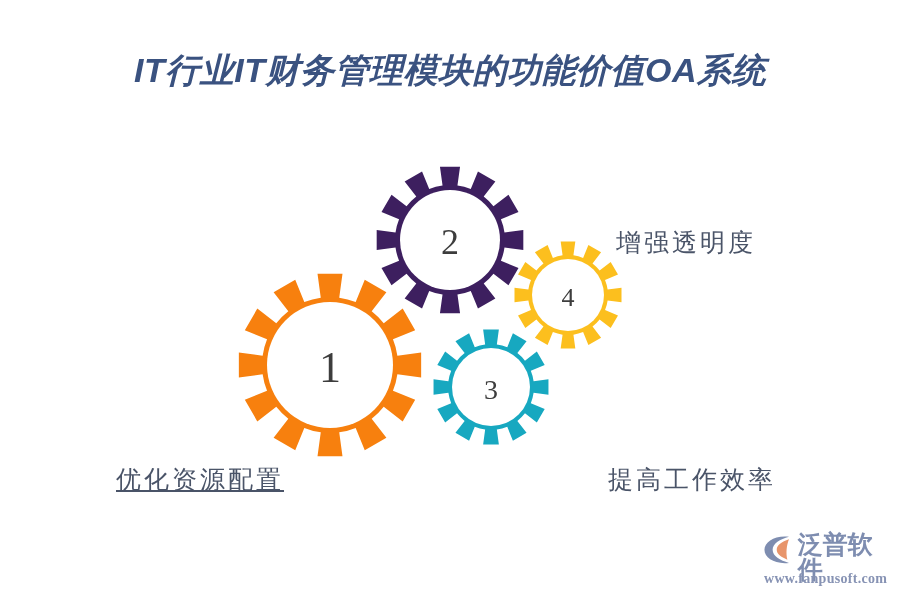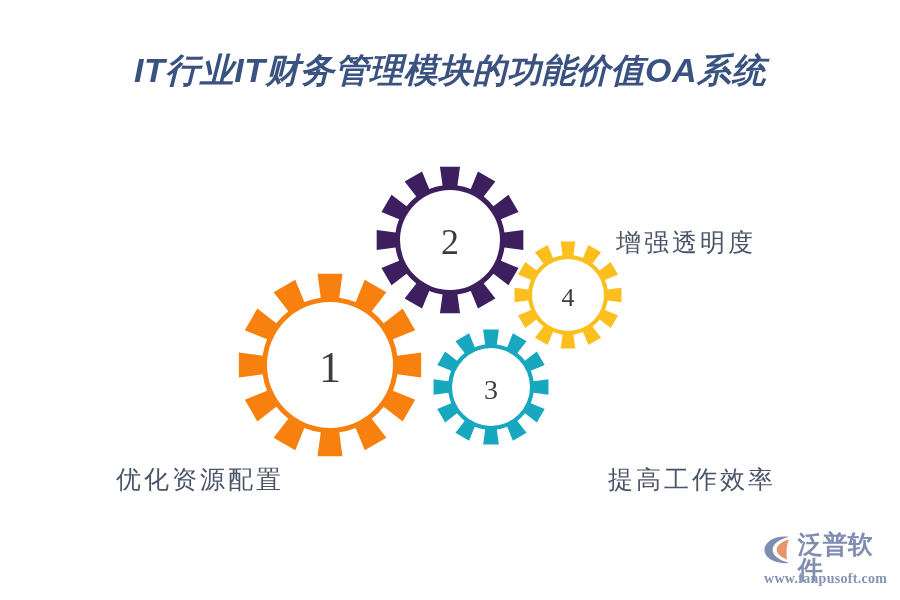--- a/index.html
+++ b/index.html
@@ -145,21 +145,21 @@
             <circle cx="568" cy="295" r="36" fill="#FFFFFF"></circle>
             <text x="568" y="297" class="gear-number" font-size="26">4</text>
           </g>
         </g>
     </svg>
   </div>
 
 
   <div class="label" id="label-tr" style="color: rgb(74, 84, 104);">增强透明度</div>
 
-  <div class="label" id="label-bl" style="color: rgb(74, 84, 104);">优化资源配置</div>
+  <div class="label" id="label-bl" style="color: rgb(74, 84, 104); text-decoration: underline;">优化资源配置</div>
 
   <div class="label" id="label-br" style="color: rgb(74, 84, 104);">提高工作效率</div>
 
   <div id="logo">
     <div id="logo-row">
       <svg id="logo-mark" viewBox="0 0 40 40" xmlns="http://www.w3.org/2000/svg">
         <path id="logo-mark-c" d="M33 5 C16 3 3 11 3 21 C3 31 16 39 33 37 C22 34 13 29 13 21 C13 13 22 8 33 5 Z" fill="#7E8DB0"></path>
         <path id="logo-mark-leaf" d="M33 8 C24 11 18 15 18 21 C18 26 23 30 31 33 C29 25 30 15 33 8 Z" fill="#E8956B"></path>
       </svg>
       <div id="logo-name" style="color: rgb(126, 141, 176);">泛普软件</div>

